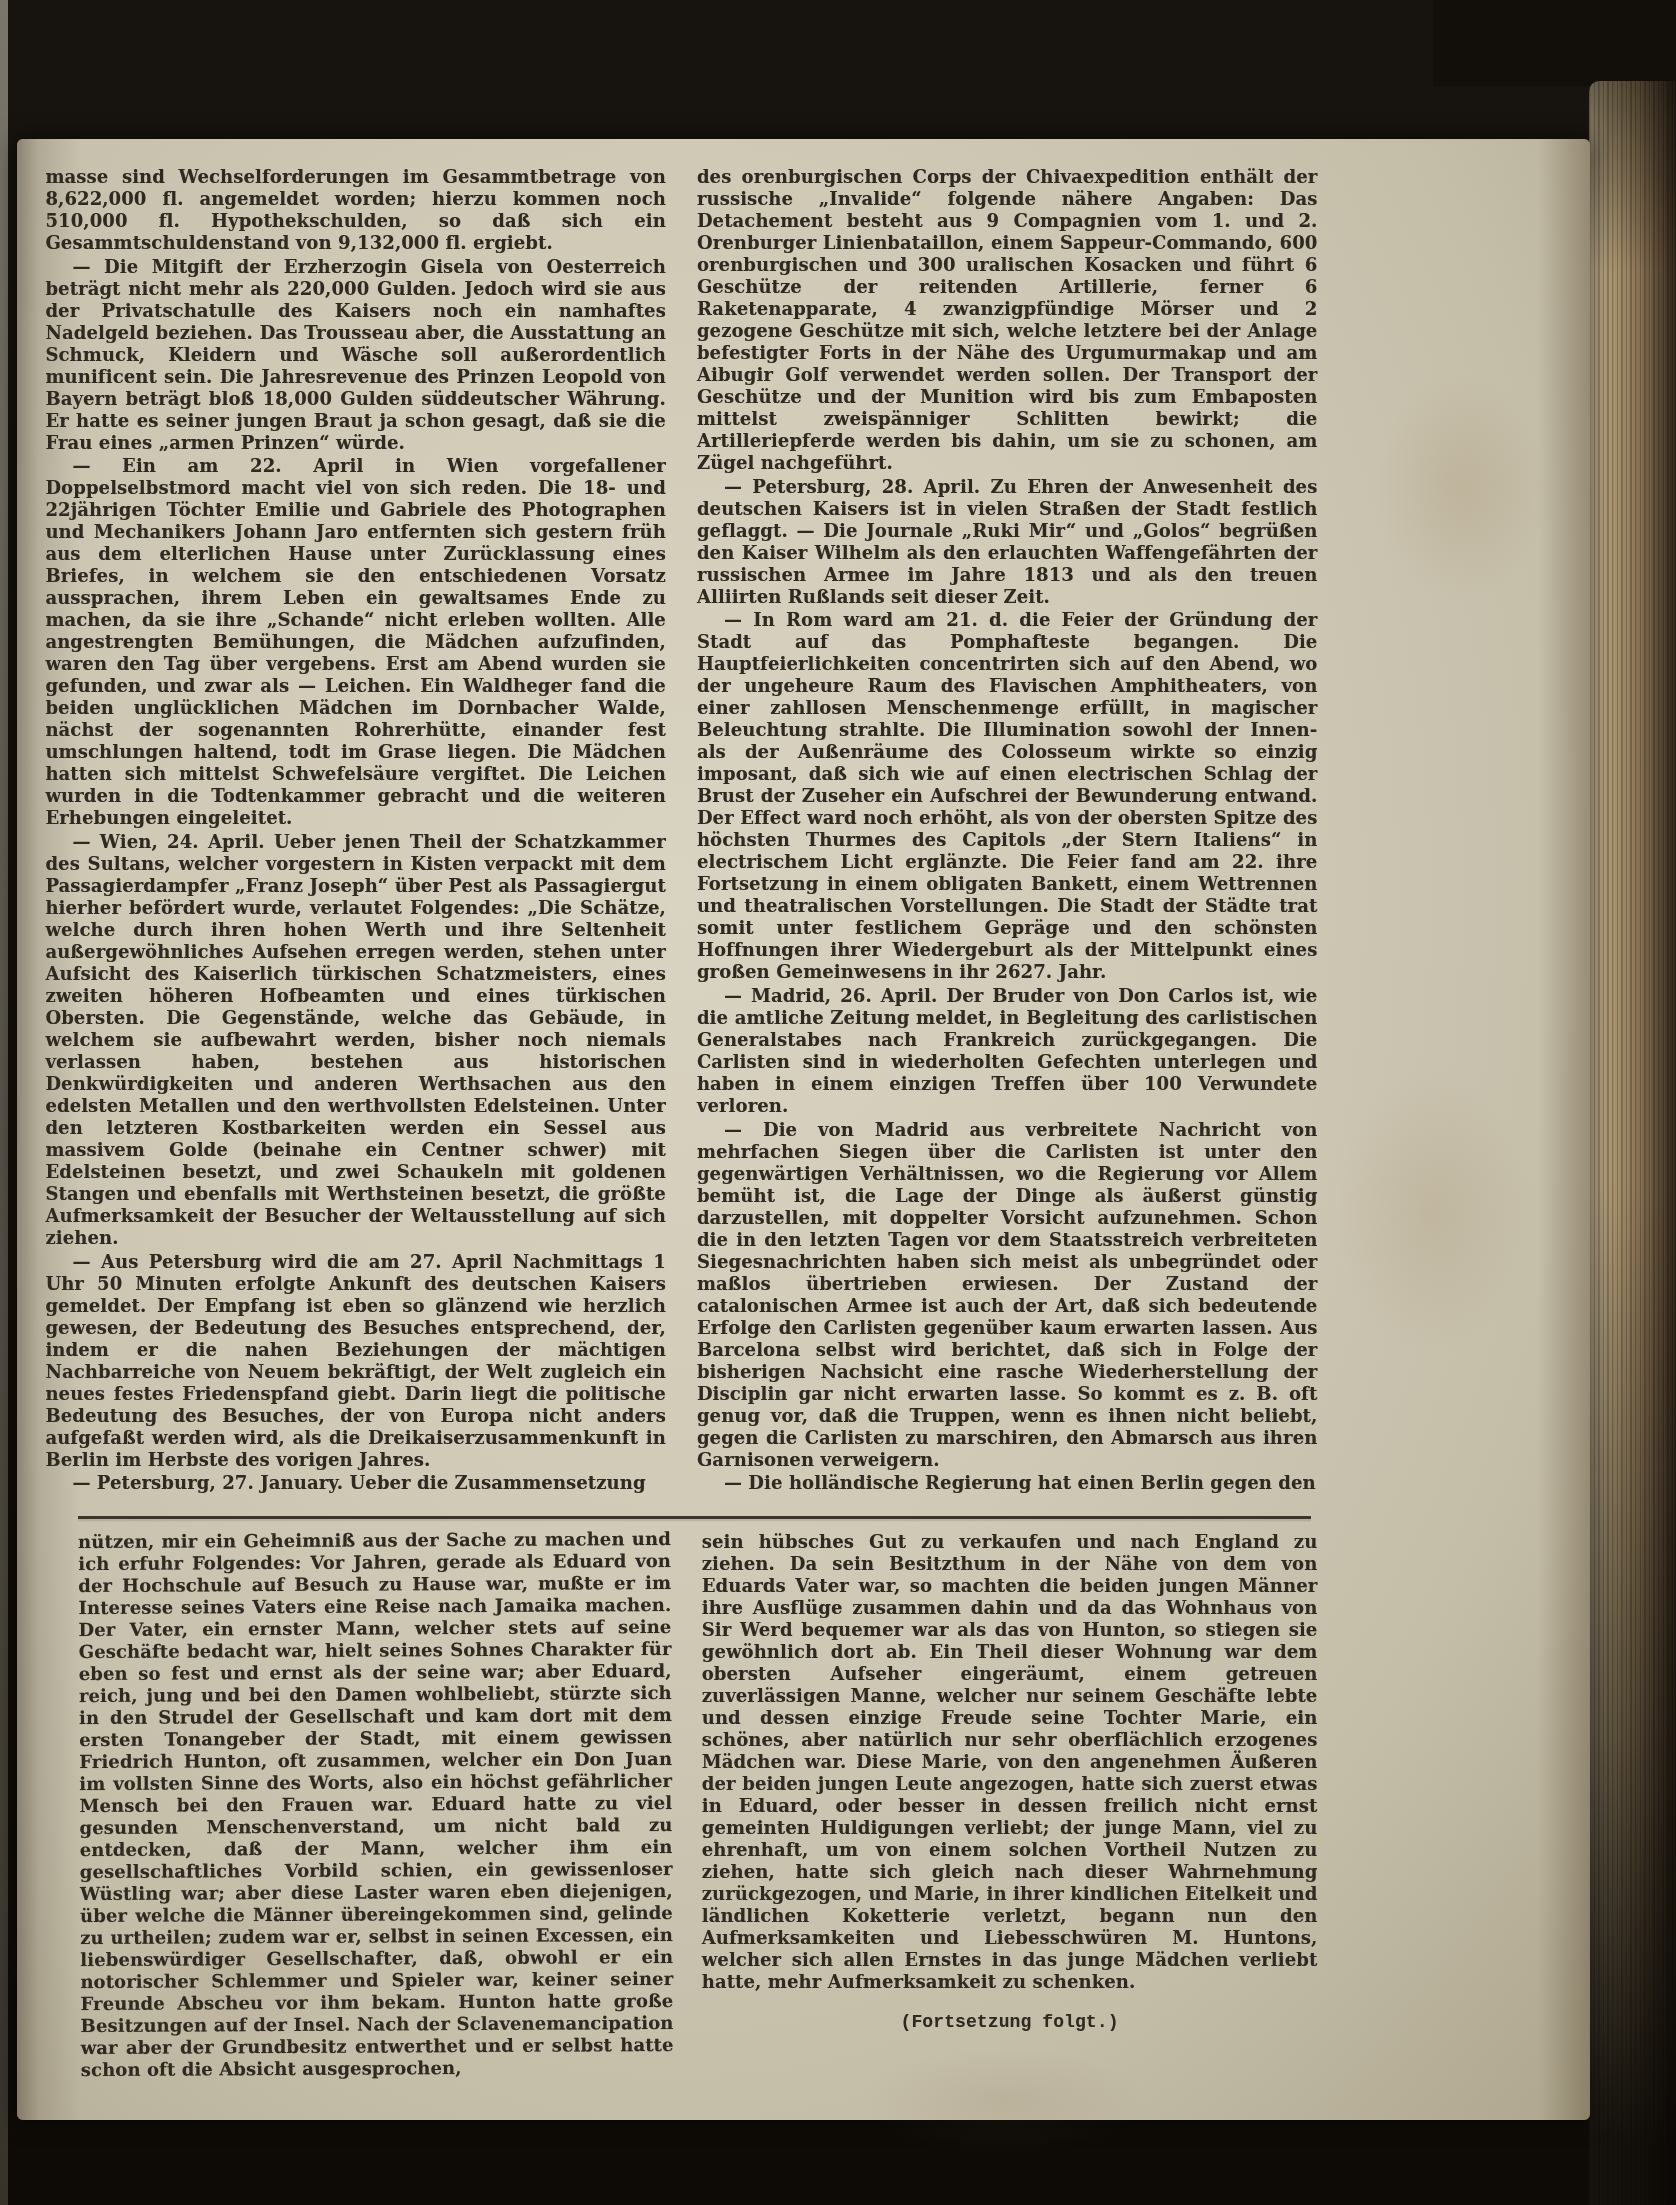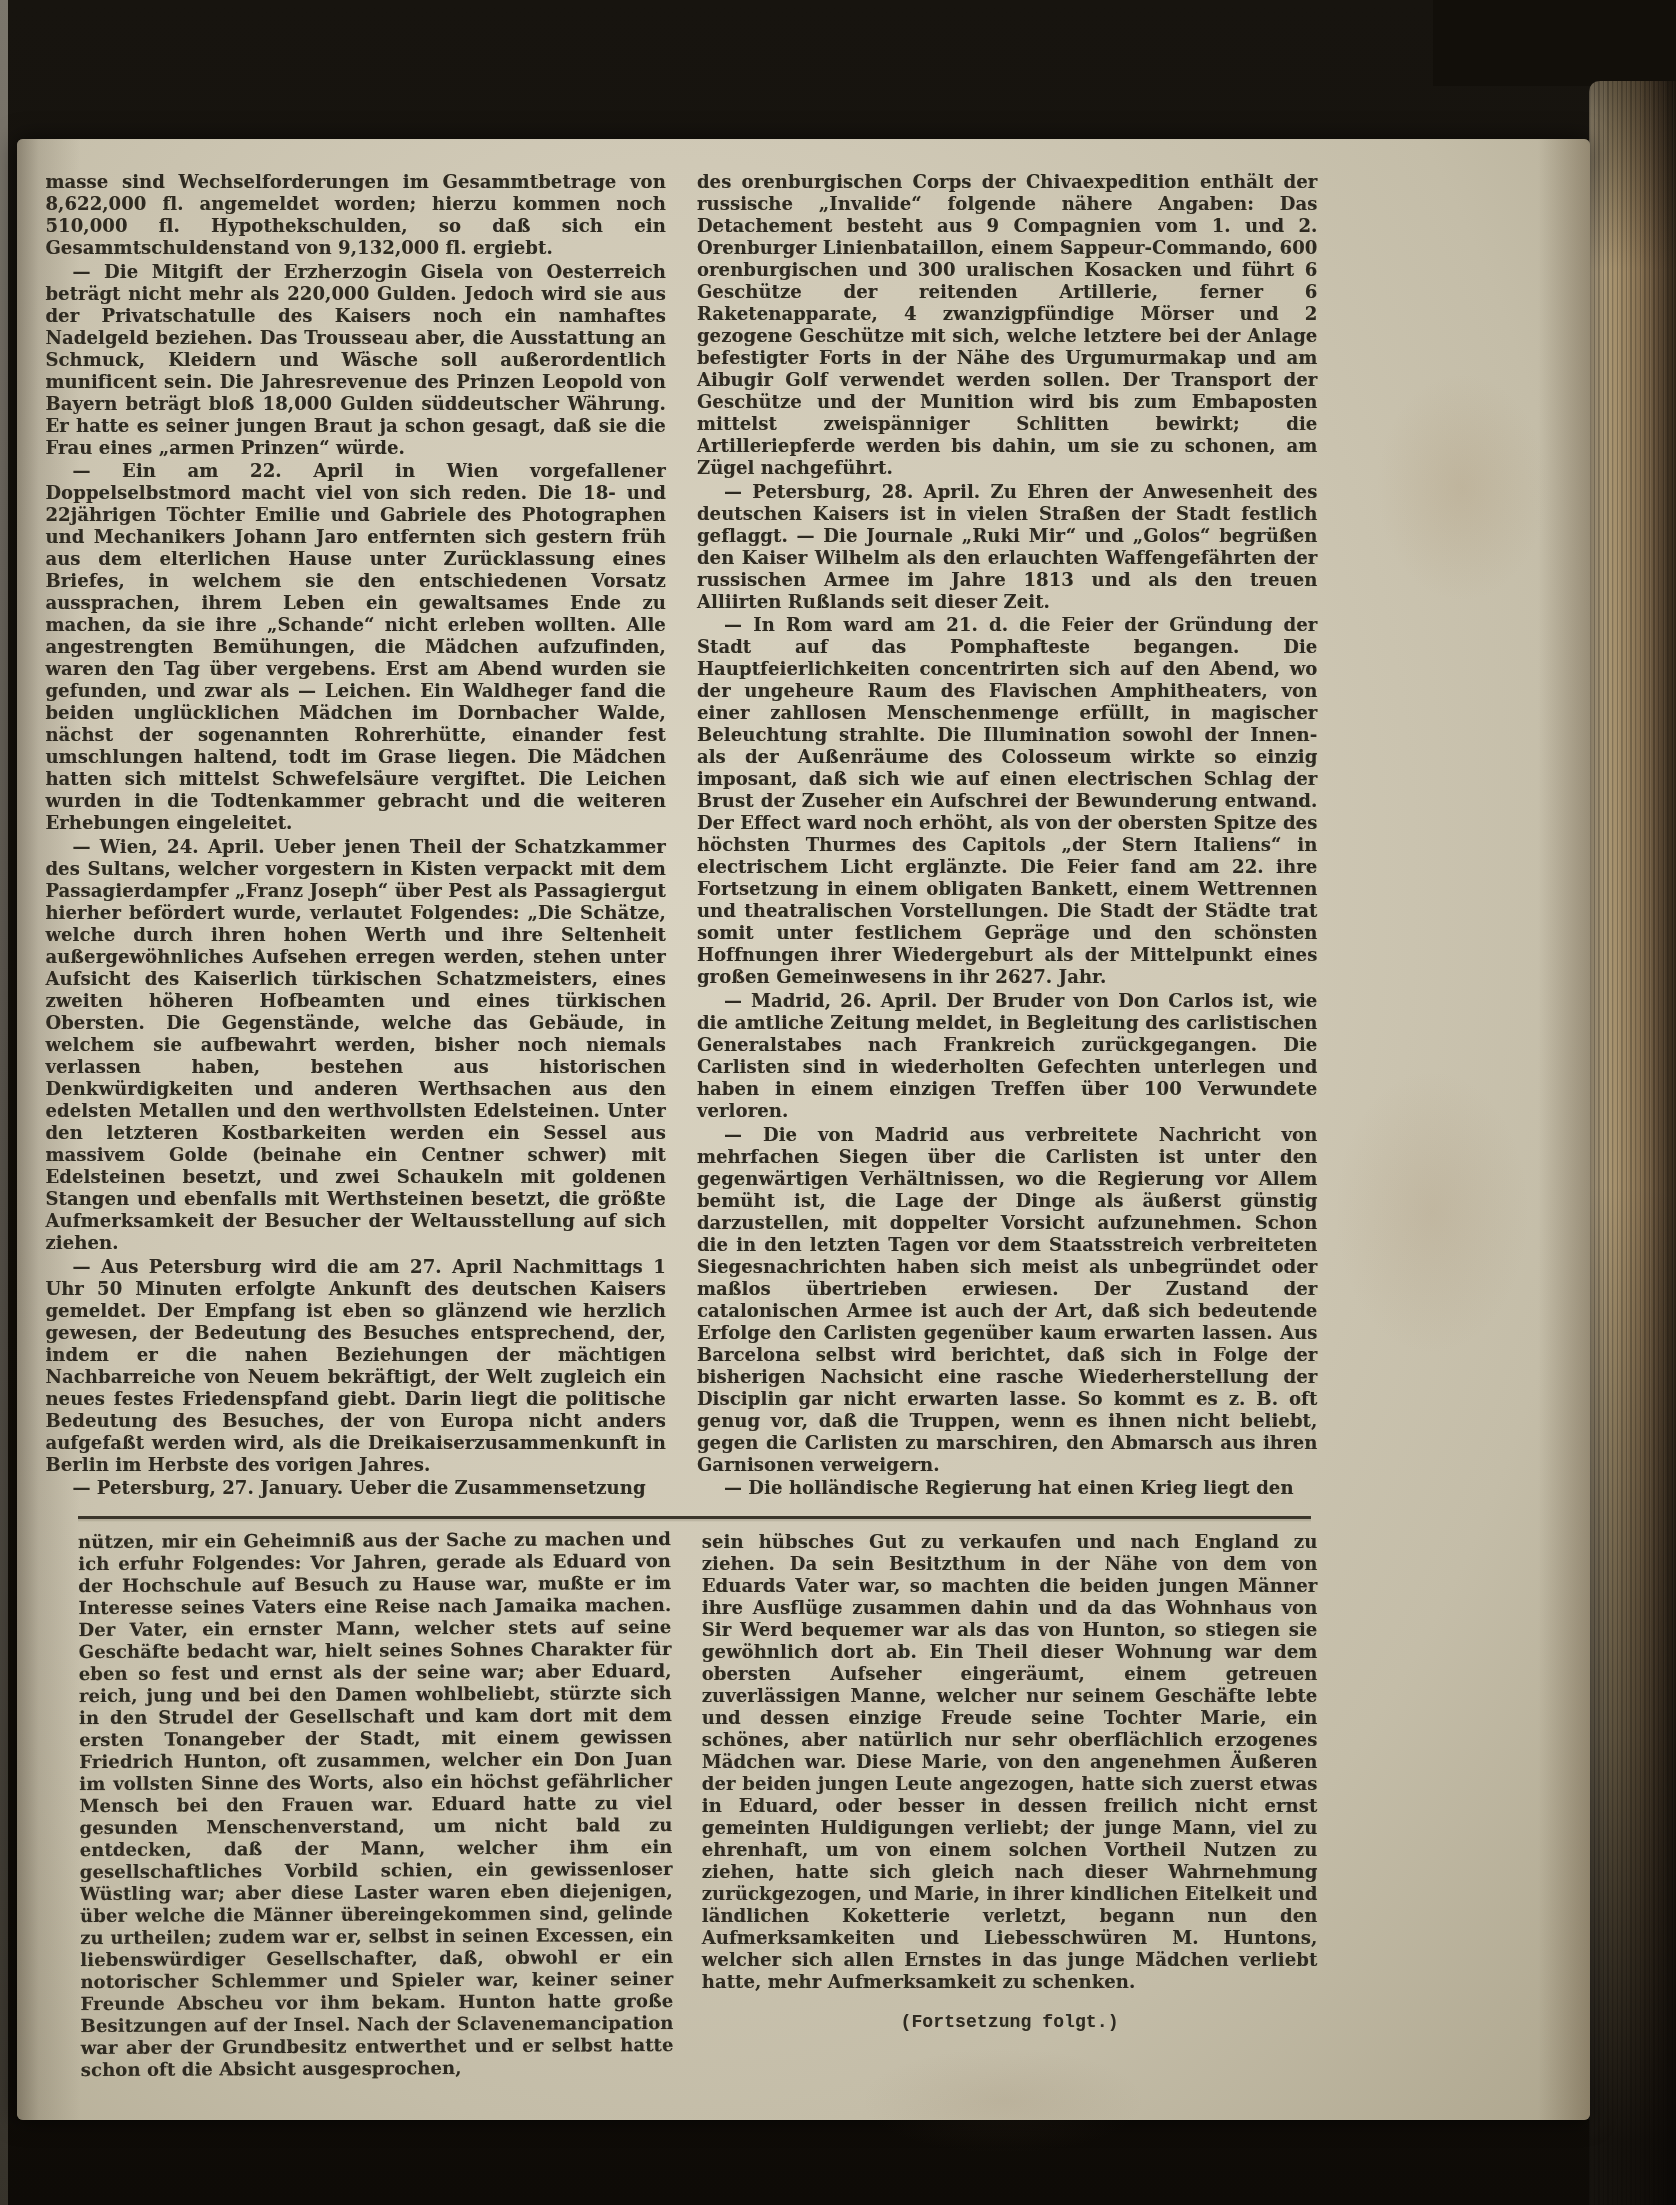--- a/index.html
+++ b/index.html
@@ -92,21 +92,21 @@
   }
   .col {
     width: 621px;
     color: #2e2a21;
     font-size: 18px;
     line-height: 22px;
     font-weight: bold;
     letter-spacing: 0.1px;
     text-shadow: 0.2px 0.2px 0 rgba(70,58,38,0.35);
   }
-  .upper { min-height: 1340px; align-items: center; }
+  .upper { min-height: 1340px; }
   .par {
     margin: 0 0 1.7px 0;
     text-align: justify;
     hyphens: auto;
   }
   .par.indent { text-indent: 27px; }
   .rule {
     margin: 10.4px 0 0 32.5px;
     width: 1233px;
     height: 2.9px;
@@ -150,21 +150,21 @@
             <p class="par indent">— Wien, 24. April. Ueber jenen Theil der Schatzkammer des Sultans, welcher vorgestern in Kisten verpackt mit dem Passagierdampfer „Franz Joseph“ über Pest als Passagiergut hierher befördert wurde, verlautet Folgendes: „Die Schätze, welche durch ihren hohen Werth und ihre Seltenheit außergewöhnliches Aufsehen erregen werden, stehen unter Aufsicht des Kaiserlich türkischen Schatzmeisters, eines zweiten höheren Hofbeamten und eines türkischen Obersten. Die Gegenstände, welche das Gebäude, in welchem sie aufbewahrt werden, bisher noch niemals verlassen haben, bestehen aus historischen Denkwürdigkeiten und anderen Werthsachen aus den edelsten Metallen und den werthvollsten Edelsteinen. Unter den letzteren Kostbarkeiten werden ein Sessel aus massivem Golde (beinahe ein Centner schwer) mit Edelsteinen besetzt, und zwei Schaukeln mit goldenen Stangen und ebenfalls mit Werthsteinen besetzt, die größte Aufmerksamkeit der Besucher der Weltausstellung auf sich ziehen.</p>
             <p class="par indent">— Aus Petersburg wird die am 27. April Nachmittags 1 Uhr 50 Minuten erfolgte Ankunft des deutschen Kaisers gemeldet. Der Empfang ist eben so glänzend wie herzlich gewesen, der Bedeutung des Besuches entsprechend, der, indem er die nahen Beziehungen der mächtigen Nachbarreiche von Neuem bekräftigt, der Welt zugleich ein neues festes Friedenspfand giebt. Darin liegt die politische Bedeutung des Besuches, der von Europa nicht anders aufgefaßt werden wird, als die Dreikaiserzusammenkunft in Berlin im Herbste des vorigen Jahres.</p>
             <p class="par indent">— Petersburg, 27. January. Ueber die Zusammensetzung</p>
           </div>
         <div class="col right">
             <p class="par">des orenburgischen Corps der Chivaexpedition enthält der russische „Invalide“ folgende nähere Angaben: Das Detachement besteht aus 9 Compagnien vom 1. und 2. Orenburger Linienbataillon, einem Sappeur-Commando, 600 orenburgischen und 300 uralischen Kosacken und führt 6 Geschütze der reitenden Artillerie, ferner 6 Raketenapparate, 4 zwanzigpfündige Mörser und 2 gezogene Geschütze mit sich, welche letztere bei der Anlage befestigter Forts in der Nähe des Urgumurmakap und am Aibugir Golf verwendet werden sollen. Der Transport der Geschütze und der Munition wird bis zum Embaposten mittelst zweispänniger Schlitten bewirkt; die Artilleriepferde werden bis dahin, um sie zu schonen, am Zügel nachgeführt.</p>
             <p class="par indent">— Petersburg, 28. April. Zu Ehren der Anwesenheit des deutschen Kaisers ist in vielen Straßen der Stadt festlich geflaggt. — Die Journale „Ruki Mir“ und „Golos“ begrüßen den Kaiser Wilhelm als den erlauchten Waffengefährten der russischen Armee im Jahre 1813 und als den treuen Alliirten Rußlands seit dieser Zeit.</p>
             <p class="par indent">— In Rom ward am 21. d. die Feier der Gründung der Stadt auf das Pomphafteste begangen. Die Hauptfeierlichkeiten concentrirten sich auf den Abend, wo der ungeheure Raum des Flavischen Amphitheaters, von einer zahllosen Menschenmenge erfüllt, in magischer Beleuchtung strahlte. Die Illumination sowohl der Innen- als der Außenräume des Colosseum wirkte so einzig imposant, daß sich wie auf einen electrischen Schlag der Brust der Zuseher ein Aufschrei der Bewunderung entwand. Der Effect ward noch erhöht, als von der obersten Spitze des höchsten Thurmes des Capitols „der Stern Italiens“ in electrischem Licht erglänzte. Die Feier fand am 22. ihre Fortsetzung in einem obligaten Bankett, einem Wettrennen und theatralischen Vorstellungen. Die Stadt der Städte trat somit unter festlichem Gepräge und den schönsten Hoffnungen ihrer Wiedergeburt als der Mittelpunkt eines großen Gemeinwesens in ihr 2627. Jahr.</p>
             <p class="par indent">— Madrid, 26. April. Der Bruder von Don Carlos ist, wie die amtliche Zeitung meldet, in Begleitung des carlistischen Generalstabes nach Frankreich zurückgegangen. Die Carlisten sind in wiederholten Gefechten unterlegen und haben in einem einzigen Treffen über 100 Verwundete verloren.</p>
             <p class="par indent">— Die von Madrid aus verbreitete Nachricht von mehrfachen Siegen über die Carlisten ist unter den gegenwärtigen Verhältnissen, wo die Regierung vor Allem bemüht ist, die Lage der Dinge als äußerst günstig darzustellen, mit doppelter Vorsicht aufzunehmen. Schon die in den letzten Tagen vor dem Staatsstreich verbreiteten Siegesnachrichten haben sich meist als unbegründet oder maßlos übertrieben erwiesen. Der Zustand der catalonischen Armee ist auch der Art, daß sich bedeutende Erfolge den Carlisten gegenüber kaum erwarten lassen. Aus Barcelona selbst wird berichtet, daß sich in Folge der bisherigen Nachsicht eine rasche Wiederherstellung der Disciplin gar nicht erwarten lasse. So kommt es z. B. oft genug vor, daß die Truppen, wenn es ihnen nicht beliebt, gegen die Carlisten zu marschiren, den Abmarsch aus ihren Garnisonen verweigern.</p>
-            <p class="par indent">— Die holländische Regierung hat einen Krieg liegt den</p>
+            <p class="par indent">— Die holländische Regierung hat einen Berlin gegen den</p>
           </div>
       </section>
 
       <div class="rule"></div>
 
       <section class="lower cols">
         <div class="col left">
             <p class="par">nützen, mir ein Geheimniß aus der Sache zu machen und ich erfuhr Folgendes: Vor Jahren, gerade als Eduard von der Hochschule auf Besuch zu Hause war, mußte er im Interesse seines Vaters eine Reise nach Jamaika machen. Der Vater, ein ernster Mann, welcher stets auf seine Geschäfte bedacht war, hielt seines Sohnes Charakter für eben so fest und ernst als der seine war; aber Eduard, reich, jung und bei den Damen wohlbeliebt, stürzte sich in den Strudel der Gesellschaft und kam dort mit dem ersten Tonangeber der Stadt, mit einem gewissen Friedrich Hunton, oft zusammen, welcher ein Don Juan im vollsten Sinne des Worts, also ein höchst gefährlicher Mensch bei den Frauen war. Eduard hatte zu viel gesunden Menschenverstand, um nicht bald zu entdecken, daß der Mann, welcher ihm ein gesellschaftliches Vorbild schien, ein gewissenloser Wüstling war; aber diese Laster waren eben diejenigen, über welche die Männer übereingekommen sind, gelinde zu urtheilen; zudem war er, selbst in seinen Excessen, ein liebenswürdiger Gesellschafter, daß, obwohl er ein notorischer Schlemmer und Spieler war, keiner seiner Freunde Abscheu vor ihm bekam. Hunton hatte große Besitzungen auf der Insel. Nach der Sclavenemancipation war aber der Grundbesitz entwerthet und er selbst hatte schon oft die Absicht ausgesprochen,</p>
           </div>
         <div class="col right">

